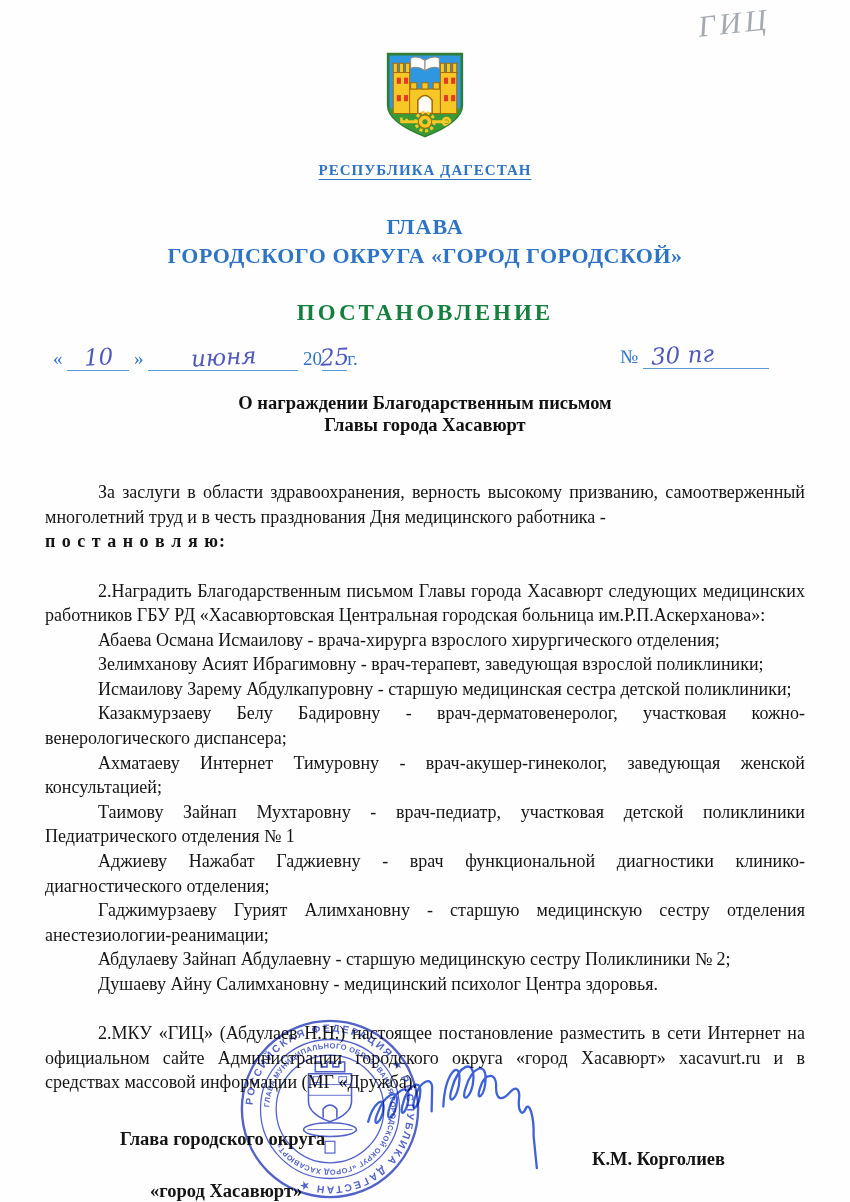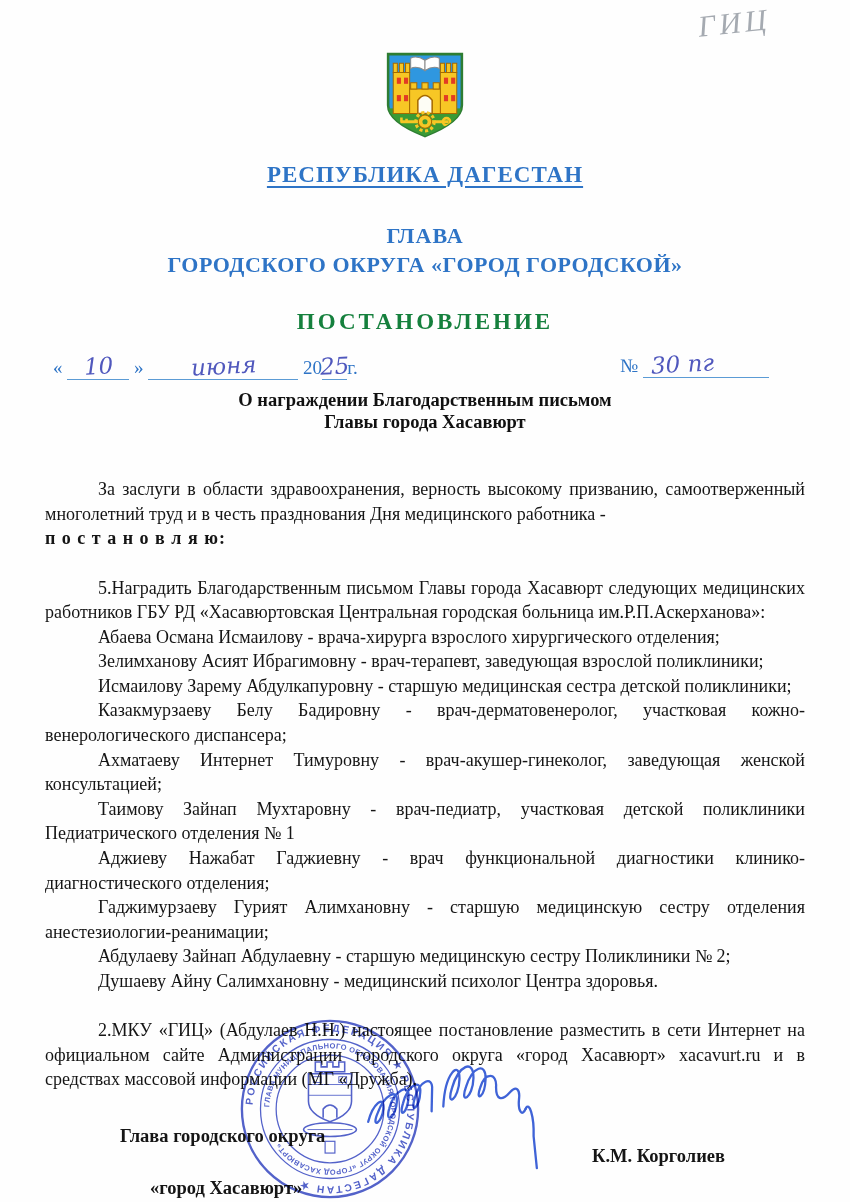--- a/index.html
+++ b/index.html
@@ -12,21 +12,21 @@
   .pencil-note{
     position:absolute;top:6px;left:698px;
     font-size:30px;font-style:italic;letter-spacing:4px;
     color:#969ca4;transform:rotate(-6deg);opacity:.85;
   }
   
   .emblem{width:84px;margin:50px auto 0;display:block;}
   
   .blue{color:#2e74c6;}
   .h-republic{
-    margin-top:22px;text-align:center;font-weight:bold;font-size:23px;
+    margin-top:22px;text-align:center;font-weight:bold;font-size:15px;
     letter-spacing:1px;color:#2e74c6;text-decoration:underline;
     text-underline-offset:4px;
   }
   .h-glava{margin-top:35px;text-align:center;font-weight:bold;font-size:22px;color:#2e74c6;letter-spacing:1px;}
   .h-okrug{margin-top:3px;text-align:center;font-weight:bold;font-size:22px;color:#2e74c6;letter-spacing:.5px;}
   .h-doctype{margin-top:31px;text-align:center;font-weight:bold;font-size:23px;color:#15803d;letter-spacing:3px;}
   
   .dateline{position:relative;height:40px;margin:14px 45px 0;font-size:19px;}
   .date-left{position:absolute;left:8px;top:4px;white-space:nowrap;}
   .hand{
@@ -34,21 +34,21 @@
     color:#5058bd;font-size:23px;transform:rotate(-3deg);display:inline-block;
   }
   .u-blank{border-bottom:1.5px solid #5b9bd5;display:inline-block;text-align:center;}
   .u-day{min-width:62px;}
   .u-month{min-width:150px;}
   .year-hand{margin:0 -2px;}
   .date-place{position:absolute;left:282px;top:6px;width:220px;text-align:center;}
   .date-num{position:absolute;left:575px;top:2px;white-space:nowrap;}
   .u-num{min-width:118px;text-align:left;padding-left:8px;}
   
-  .doc-title{margin-top:1px;text-align:center;font-weight:bold;font-size:18.5px;line-height:21.5px;color:#111;}
+  .doc-title{margin-top:13px;text-align:center;font-weight:bold;font-size:18.5px;line-height:21.5px;color:#111;}
   
   .body{margin:44px 45px 0;font-size:18px;line-height:24.6px;text-align:justify;}
   .para{margin:0;text-indent:53px;}
   .resolve{font-weight:bold;letter-spacing:1px;}
   .gap-before{margin-top:24.6px;}
   
   .sig-row{position:relative;margin:32px 45px 0;height:70px;font-weight:bold;font-size:18.5px;}
   .sig-left{position:absolute;left:75px;top:0;line-height:25px;}
   .sig-left2{padding-left:30px;margin-top:27px;}
   .sig-name{position:absolute;right:80px;top:22px;}
@@ -123,21 +123,21 @@
     </div>
   </div>
 
   <div class="doc-title">
     <div>О награждении Благодарственным письмом</div>
     <div>Главы города Хасавюрт</div>
   </div>
 
   <div class="body">
     <p class="para"><span>За заслуги в области здравоохранения, верность высокому призванию, самоотверженный многолетний труд и в честь празднования Дня медицинского работника -</span><br><span class="resolve">п о с т а н о в л я ю:</span></p>
-    <p class="para gap-before">5.Наградить Благодарственным письмом Главы города Хасавюрт следующих медицинских работников ГБУ РД «Хасавюртовская Центральная городская больница им.Р.П.Аскерханова»:</p>
+    <p class="para gap-before">2.Наградить Благодарственным письмом Главы города Хасавюрт следующих медицинских работников ГБУ РД «Хасавюртовская Центральная городская больница им.Р.П.Аскерханова»:</p>
     <p class="para">Абаева Османа Исмаилову - врача-хирурга взрослого хирургического отделения;</p>
     <p class="para">Зелимханову Асият Ибрагимовну - врач-терапевт, заведующая взрослой поликлиники;</p>
     <p class="para">Исмаилову Зарему Абдулкапуровну - старшую медицинская сестра детской поликлиники;</p>
     <p class="para">Казакмурзаеву Белу Бадировну - врач-дерматовенеролог, участковая кожно-венерологического диспансера;</p>
     <p class="para">Ахматаеву Интернет Тимуровну - врач-акушер-гинеколог, заведующая женской консультацией;</p>
     <p class="para">Таимову Зайнап Мухтаровну - врач-педиатр, участковая детской поликлиники Педиатрического отделения № 1</p>
     <p class="para">Аджиеву Нажабат Гаджиевну - врач функциональной диагностики клинико-диагностического отделения;</p>
     <p class="para">Гаджимурзаеву Гурият Алимхановну - старшую медицинскую сестру отделения анестезиологии-реанимации;</p>
     <p class="para">Абдулаеву Зайнап Абдулаевну - старшую медицинскую сестру Поликлиники № 2;</p>
     <p class="para">Душаеву Айну Салимхановну - медицинский психолог Центра здоровья.</p>

